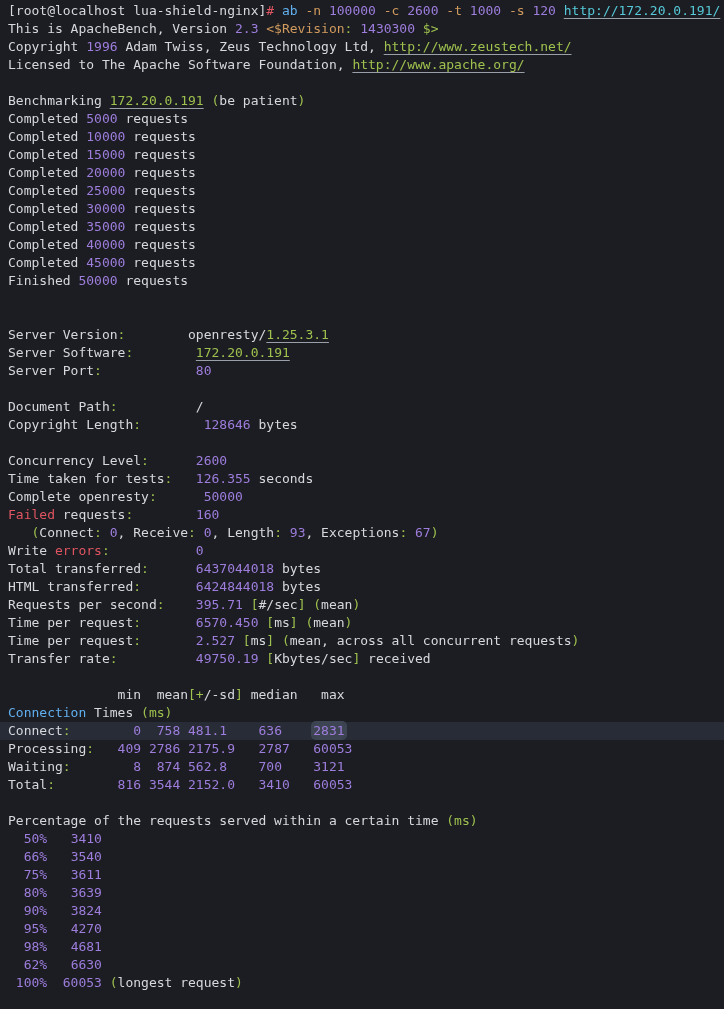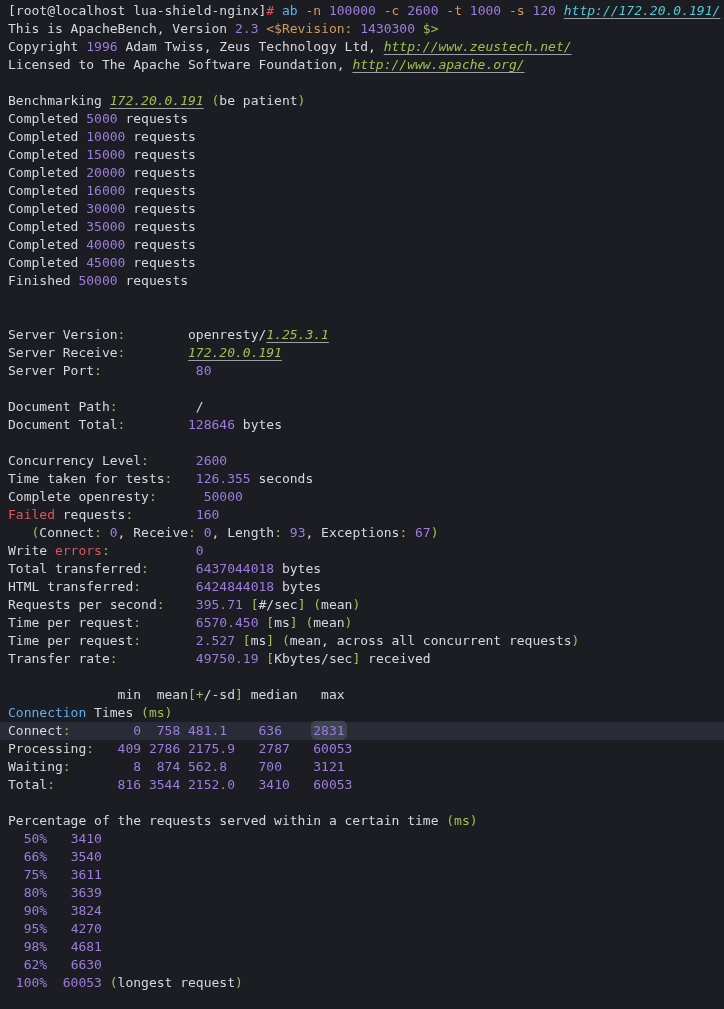--- a/index.html
+++ b/index.html
@@ -32,21 +32,20 @@
   .c-purple { color: var(--c-purple, #9e7ddd); }
   .c-green  { color: var(--c-green,  #9fc14e); }
   .c-orange { color: var(--c-orange, #d19a5e); }
   .c-red    { color: var(--c-red,    #e05561); }
   .c-blue   { color: var(--c-blue,   #61afef); }
   .c-cyan   { color: var(--c-cyan,   #56c8d8); }
   .u {
     text-decoration: underline;
     text-decoration-color: #9aa0a8;
     text-underline-offset: 3px;
-    font-style: italic;
   }
   .sel {
     background: var(--c-selbg, #3e4552);
     border-radius: 3px;
     box-shadow: 0 0 0 2px var(--c-selbg, #3e4552);
   }
   .line .lnk { cursor: pointer; }
 </style>
 </head>
 <body>
@@ -55,34 +54,34 @@
     <div class="line"><span>[root@localhost lua-shield-nginx]</span><span class="c-red">#</span><span> </span><span class="c-blue">ab</span><span> </span><span class="c-orange">-n</span><span> </span><span class="c-purple">100000</span><span> </span><span class="c-orange">-c</span><span> </span><span class="c-purple">2600</span><span> </span><span class="c-orange">-t</span><span> </span><span class="c-purple">1000</span><span> </span><span class="c-orange">-s</span><span> </span><span class="c-purple">120</span><span> </span><span class="c-cyan u lnk">http://172.20.0.191/</span></div>
     <div class="line"><span>This is ApacheBench, Version </span><span class="c-purple">2.3</span><span> </span><span class="c-orange">&lt;$Revision</span><span class="c-green">:</span><span> </span><span class="c-purple">1430300</span><span> </span><span class="c-green">$&gt;</span></div>
     <div class="line"><span>Copyright </span><span class="c-purple">1996</span><span> Adam Twiss, Zeus Technology Ltd, </span><span class="c-green u lnk">http://www.zeustech.net/</span></div>
     <div class="line"><span>Licensed to The Apache Software Foundation, </span><span class="c-green u lnk">http://www.apache.org/</span></div>
     <div class="line">&nbsp;</div>
     <div class="line"><span>Benchmarking </span><span class="c-green u">172.20.0.191</span><span> </span><span class="c-green">(</span><span>be patient</span><span class="c-green">)</span></div>
     <div class="line"><span>Completed </span><span class="c-purple">5000</span><span> requests</span></div>
     <div class="line"><span>Completed </span><span class="c-purple">10000</span><span> requests</span></div>
     <div class="line"><span>Completed </span><span class="c-purple">15000</span><span> requests</span></div>
     <div class="line"><span>Completed </span><span class="c-purple">20000</span><span> requests</span></div>
-    <div class="line"><span>Completed </span><span class="c-purple">16000</span><span> requests</span></div>
+    <div class="line"><span>Completed </span><span class="c-purple">25000</span><span> requests</span></div>
     <div class="line"><span>Completed </span><span class="c-purple">30000</span><span> requests</span></div>
     <div class="line"><span>Completed </span><span class="c-purple">35000</span><span> requests</span></div>
     <div class="line"><span>Completed </span><span class="c-purple">40000</span><span> requests</span></div>
     <div class="line"><span>Completed </span><span class="c-purple">45000</span><span> requests</span></div>
     <div class="line"><span>Finished </span><span class="c-purple">50000</span><span> requests</span></div>
     <div class="line">&nbsp;</div>
     <div class="line">&nbsp;</div>
     <div class="line"><span>Server Version</span><span class="c-green">:</span><span>        </span><span>openresty/</span><span class="c-green u">1.25.3.1</span></div>
-    <div class="line"><span>Server Receive</span><span class="c-green">:</span><span>        </span><span class="c-green u">172.20.0.191</span></div>
+    <div class="line"><span>Server Software</span><span class="c-green">:</span><span>        </span><span class="c-green u">172.20.0.191</span></div>
     <div class="line"><span>Server Port</span><span class="c-green">:</span><span>            </span><span class="c-purple">80</span></div>
     <div class="line">&nbsp;</div>
     <div class="line"><span>Document Path</span><span class="c-green">:</span><span>          </span><span>/</span></div>
-    <div class="line"><span>Document Total</span><span class="c-green">:</span><span>        </span><span class="c-purple">128646</span><span> bytes</span></div>
+    <div class="line"><span>Copyright Length</span><span class="c-green">:</span><span>        </span><span class="c-purple">128646</span><span> bytes</span></div>
     <div class="line">&nbsp;</div>
     <div class="line"><span>Concurrency Level</span><span class="c-green">:</span><span>      </span><span class="c-purple">2600</span></div>
     <div class="line"><span>Time taken for tests</span><span class="c-green">:</span><span>   </span><span class="c-purple">126.355</span><span> seconds</span></div>
     <div class="line"><span>Complete openresty</span><span class="c-green">:</span><span>      </span><span class="c-purple">50000</span></div>
     <div class="line"><span class="c-red">Failed</span><span> requests</span><span class="c-green">:</span><span>        </span><span class="c-purple">160</span></div>
     <div class="line"><span>   </span><span class="c-green">(</span><span>Connect</span><span class="c-green">:</span><span> </span><span class="c-purple">0</span><span>, Receive</span><span class="c-green">:</span><span> </span><span class="c-purple">0</span><span>, Length</span><span class="c-green">:</span><span> </span><span class="c-purple">93</span><span>, Exceptions</span><span class="c-green">:</span><span> </span><span class="c-purple">67</span><span class="c-green">)</span></div>
     <div class="line"><span>Write </span><span class="c-red">errors</span><span class="c-green">:</span><span>           </span><span class="c-purple">0</span></div>
     <div class="line"><span>Total transferred</span><span class="c-green">:</span><span>      </span><span class="c-purple">6437044018</span><span> bytes</span></div>
     <div class="line"><span>HTML transferred</span><span class="c-green">:</span><span>       </span><span class="c-purple">6424844018</span><span> bytes</span></div>
     <div class="line"><span>Requests per second</span><span class="c-green">:</span><span>    </span><span class="c-purple">395.71</span><span> </span><span class="c-green">[</span><span>#/sec</span><span class="c-green">]</span><span> </span><span class="c-green">(</span><span>mean</span><span class="c-green">)</span></div>

